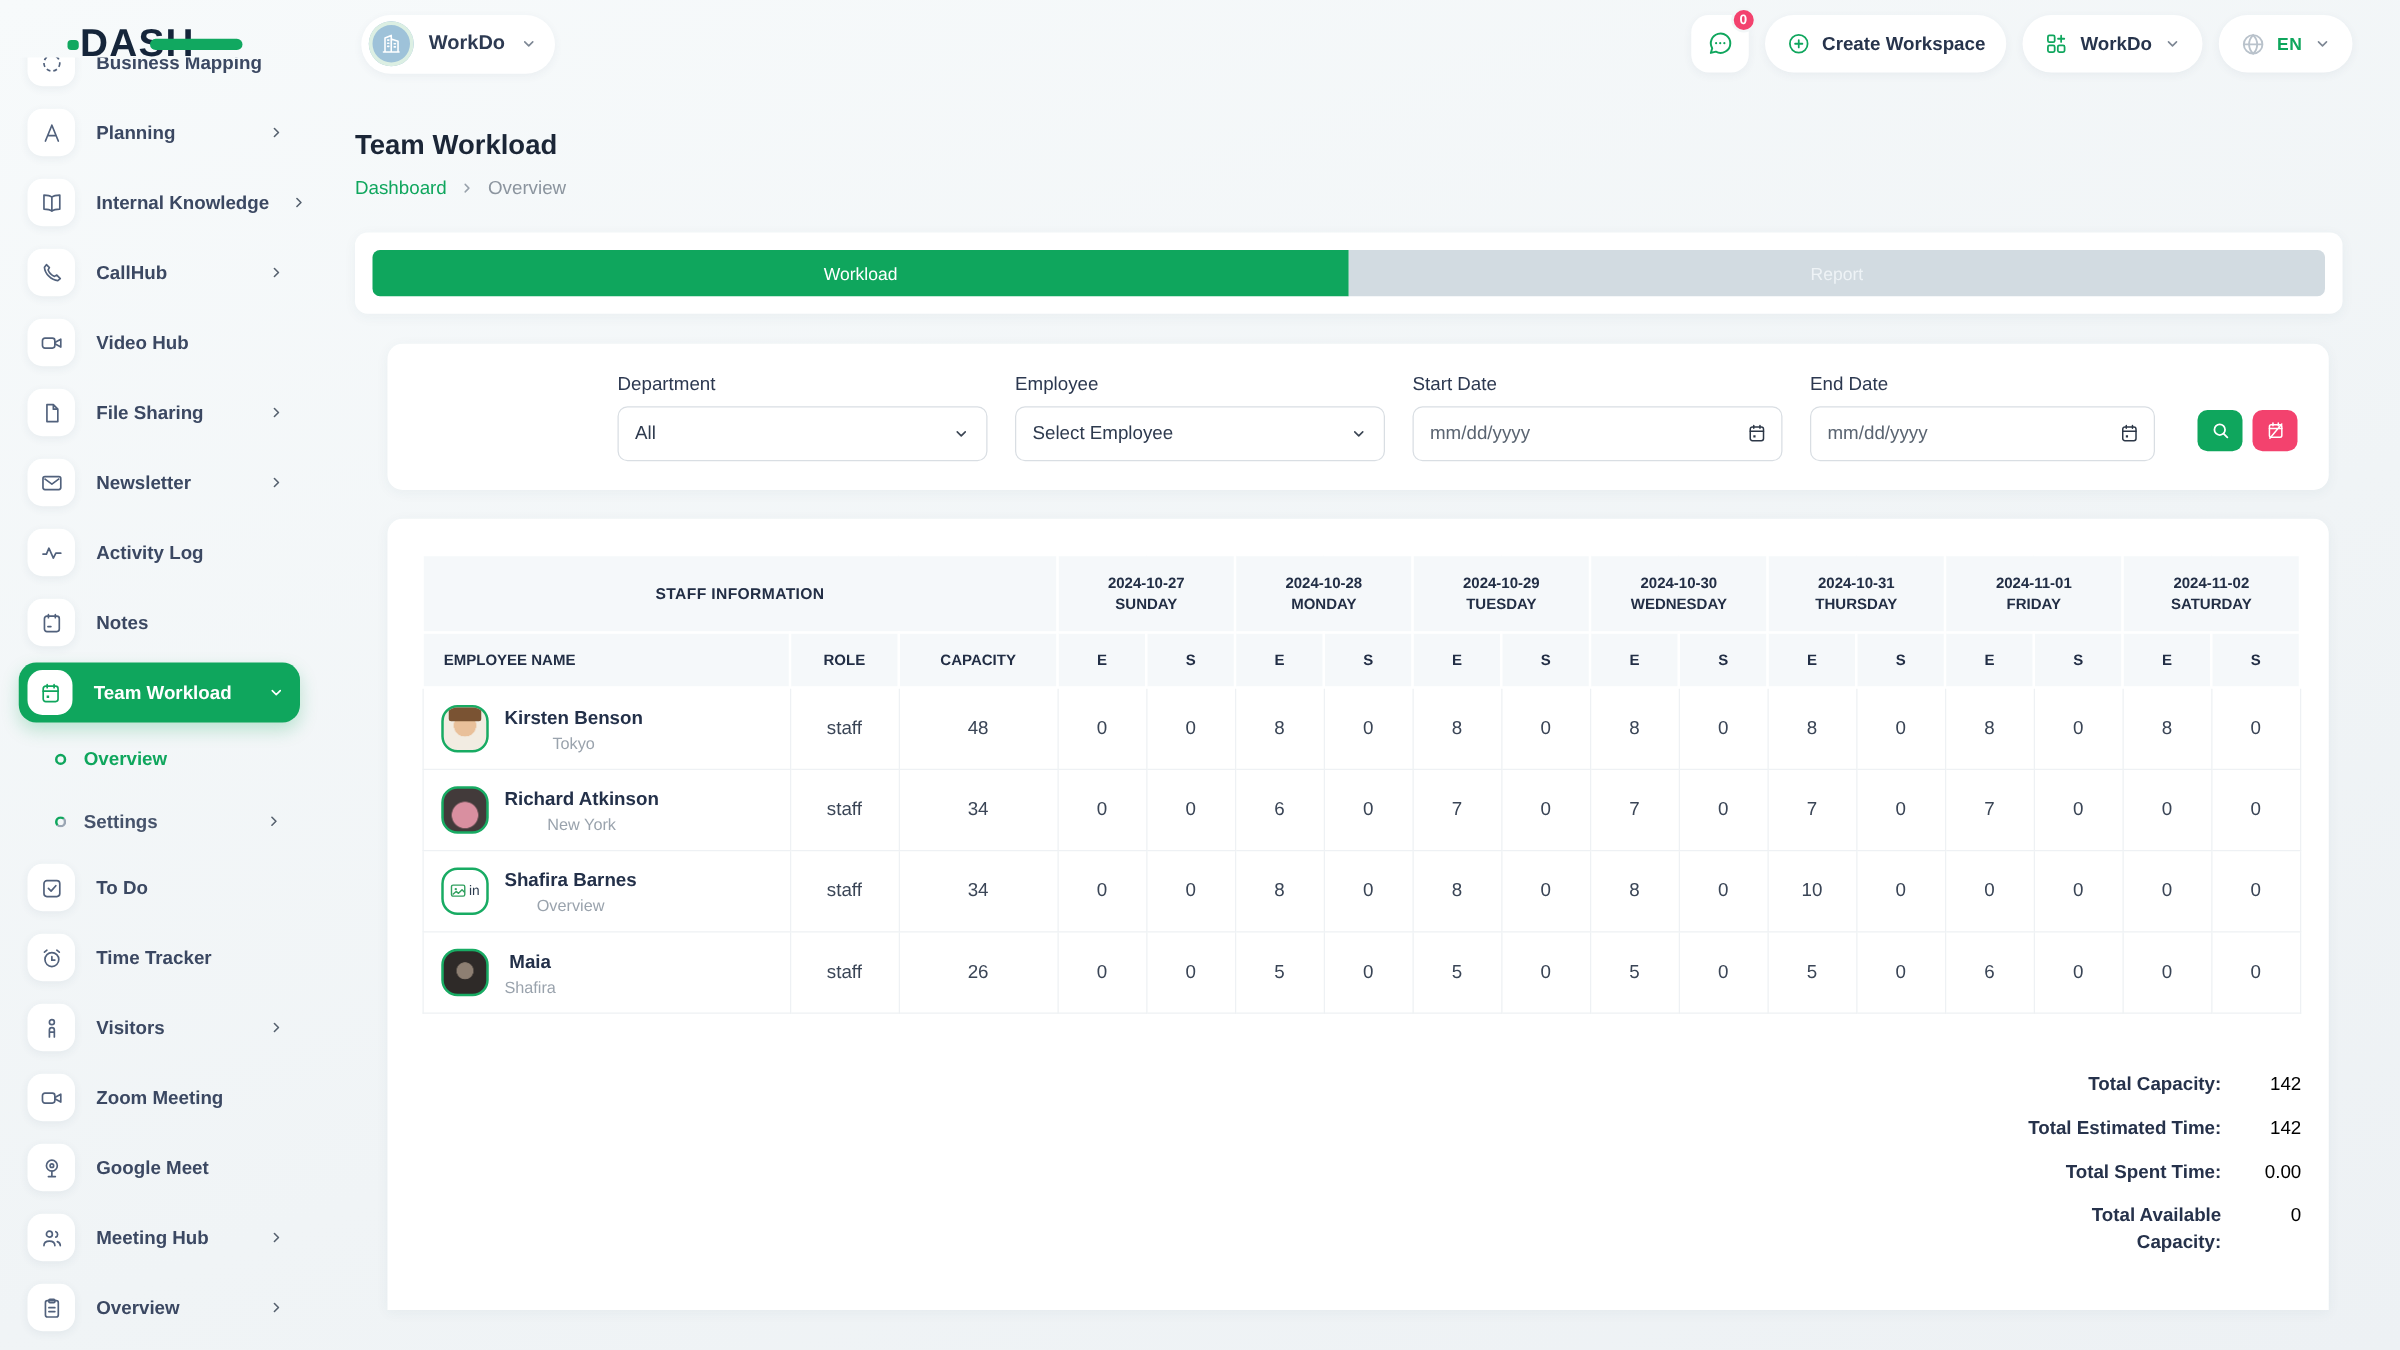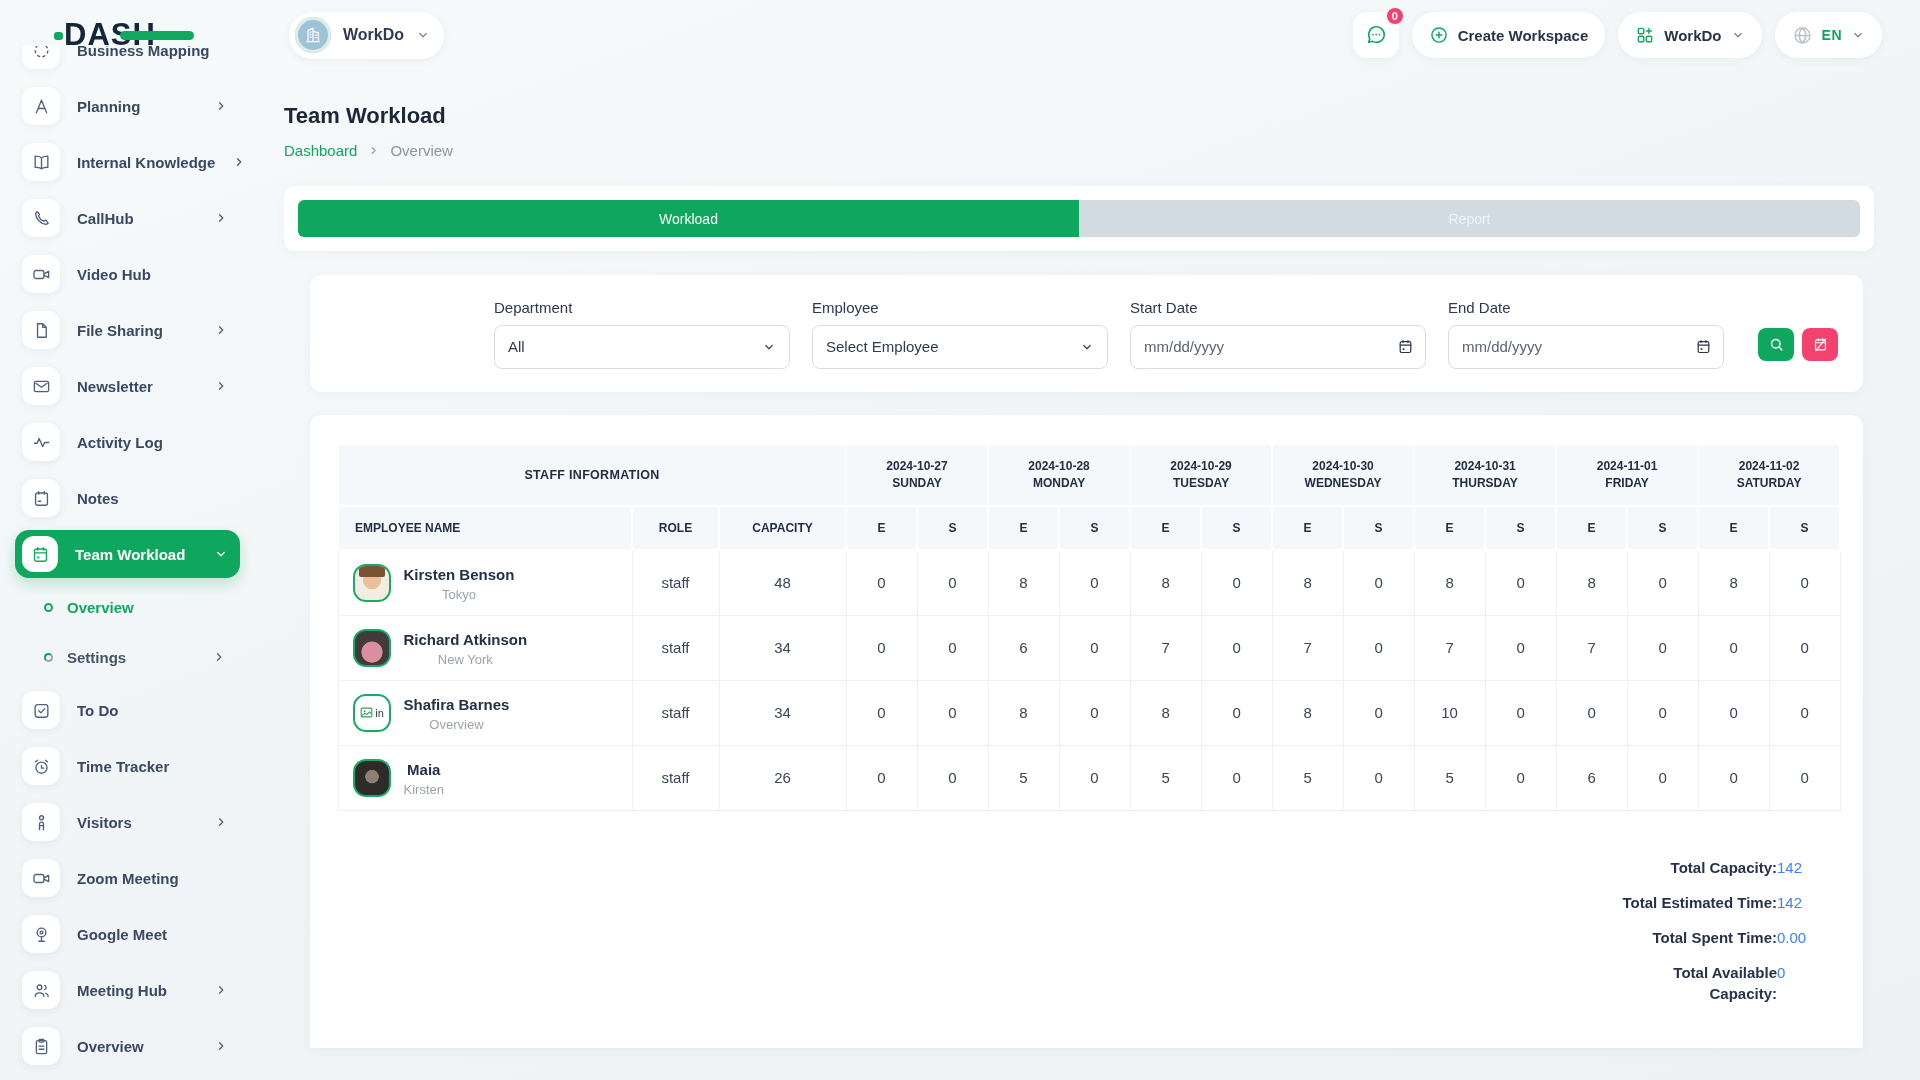--- a/index.html
+++ b/index.html
@@ -109,21 +109,21 @@
   .av.broken { gap:1px; }
   .av.broken svg { width:15px; height:15px; color:#31a05f; }
   .alt-txt { font-size:11px; color:#2b3b4e; }
   .e-name { font-size:15px; font-weight:700; color:#233049; line-height:19px; }
   .e-loc { font-size:13px; color:#9aa3ad; margin-top:3px; }
   td.role { color:#3a4556; }
 
   .totals { display:flex; flex-direction:column; align-items:flex-end; gap:14px; margin-top:46px; }
   .trow { display:flex; align-items:flex-start; }
   .t-lbl { font-size:15px; font-weight:700; color:#26324b; text-align:right; max-width:160px; line-height:21px; }
-  .t-val { width:64px; text-align:left; font-size:15px; color:#3b82f6; line-height:21px; }
+  .t-val { width:64px; text-align:right; font-size:15px; color:#000000; line-height:21px; }
 </style>
 </head>
 <body>
 
 <svg width="0" height="0" style="position:absolute">
   <defs>
     <symbol id="i-dash" viewBox="0 0 24 24">
         <circle cx="12" cy="12" r="8" fill="none" stroke="currentColor" stroke-width="1.7" stroke-dasharray="4 3"></circle>
       </symbol>
     <symbol id="i-pen" viewBox="0 0 24 24">
@@ -703,21 +703,21 @@
               <td>0</td>
             <td>0</td>
               <td>0</td>
           </tr>
           <tr>
             <td class="emp">
                 <div class="empcell">
               <span class="av a3"></span>
               <span>
                     <div class="e-name">Maia</div>
-                    <div class="e-loc">Kirsten</div>
+                    <div class="e-loc">Shafira</div>
                   </span>
             </div>
               </td>
             <td class="role">staff</td>
             <td>26</td>
             <td>0</td>
               <td>0</td>
             <td>5</td>
               <td>0</td>
             <td>5</td>

